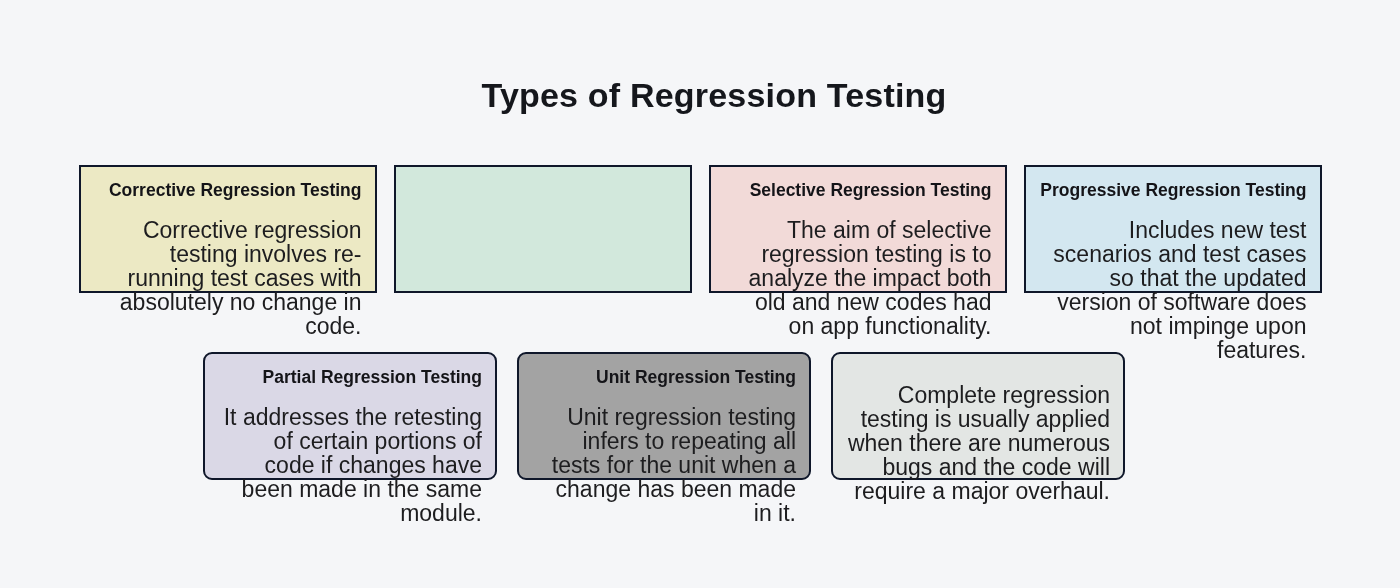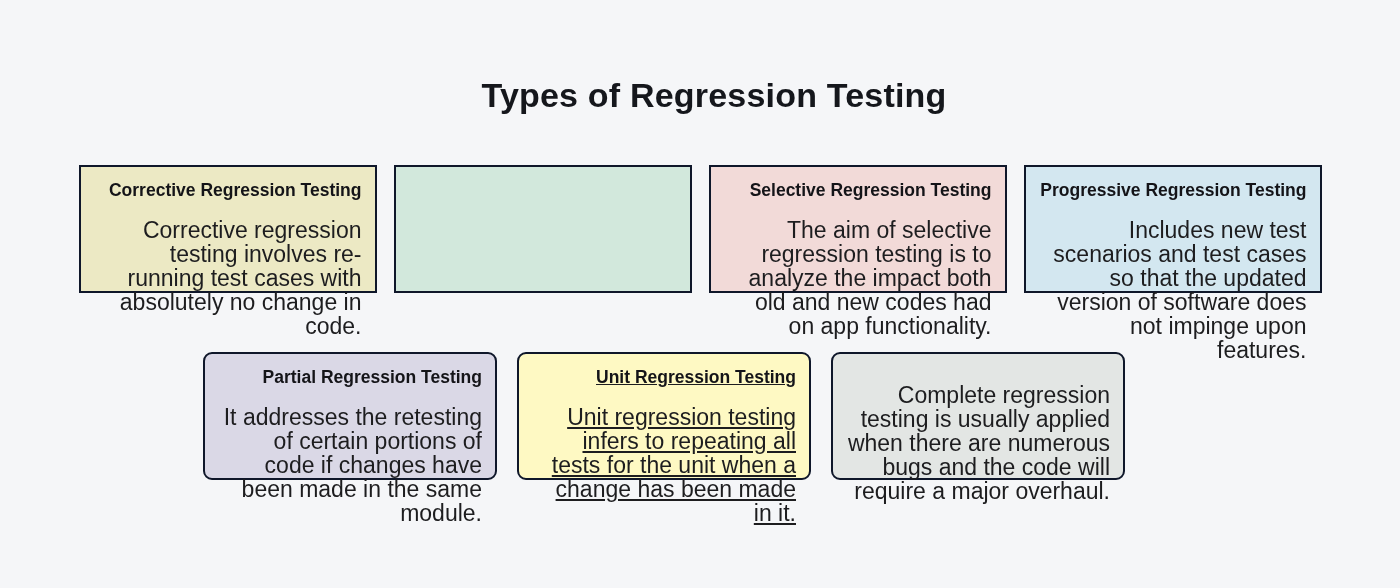--- a/index.html
+++ b/index.html
@@ -100,21 +100,21 @@
 
   </div>
 
   <div class="row row-2">
 
     <div class="card" style="background-color: rgb(218, 216, 230);">
       <h2 class="card-title">Partial Regression Testing</h2>
       <p class="card-body">It addresses the retesting of certain portions of code if changes have been made in the same module.</p>
     </div>
 
-    <div class="card" style="background-color: #fef9c3; text-decoration: underline;">
+    <div class="card" style="background-color: #a3a3a3;">
       <h2 class="card-title">Unit Regression Testing</h2>
       <p class="card-body">Unit regression testing infers to repeating all tests for the unit when a change has been made in it.</p>
     </div>
 
     <div class="card" style="background-color: rgb(227, 230, 228);">
       <p class="card-body">Complete regression testing is usually applied when there are numerous bugs and the code will require a major overhaul.</p>
     </div>
 
   </div>
 

